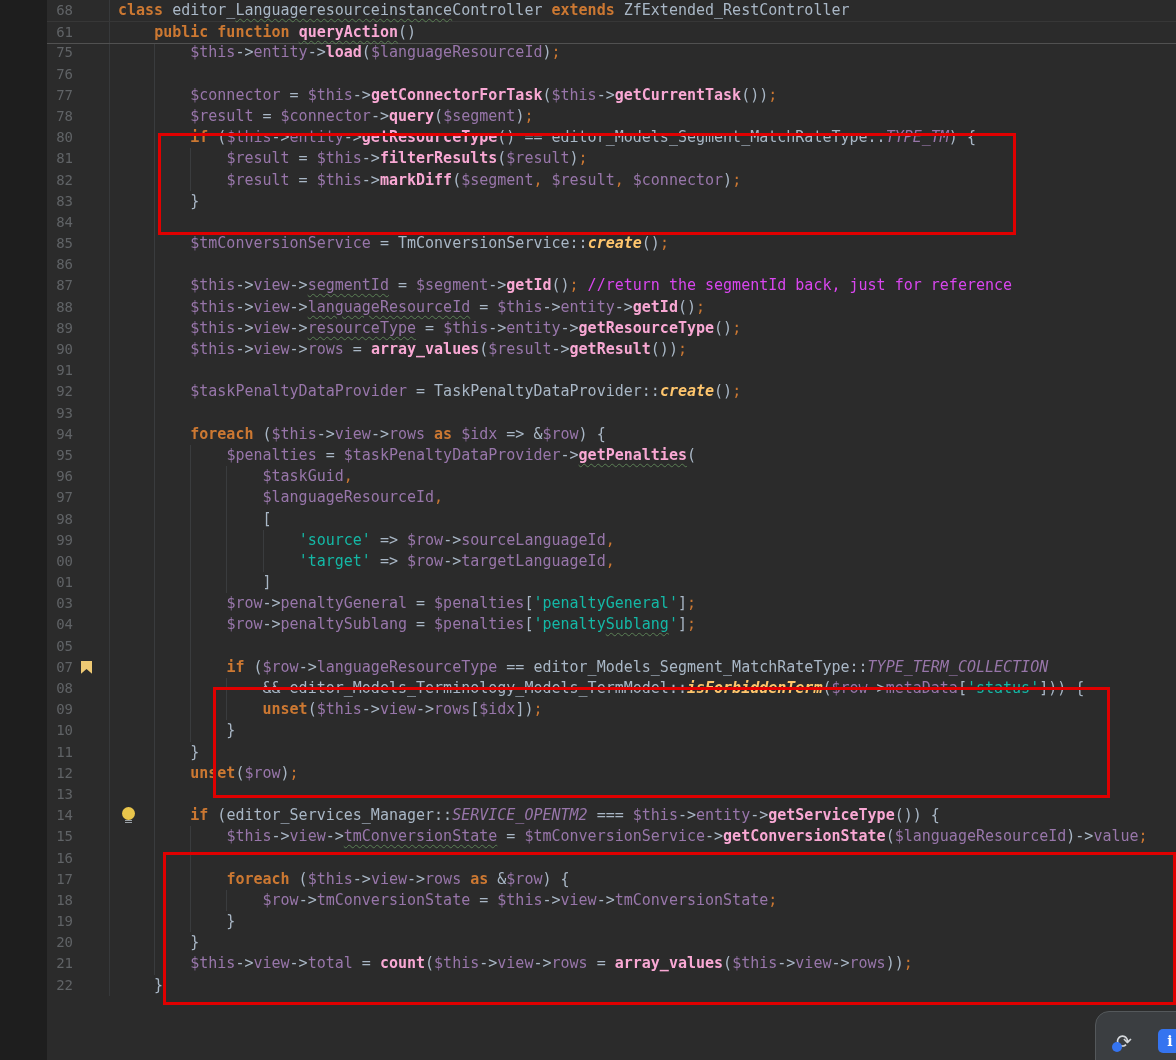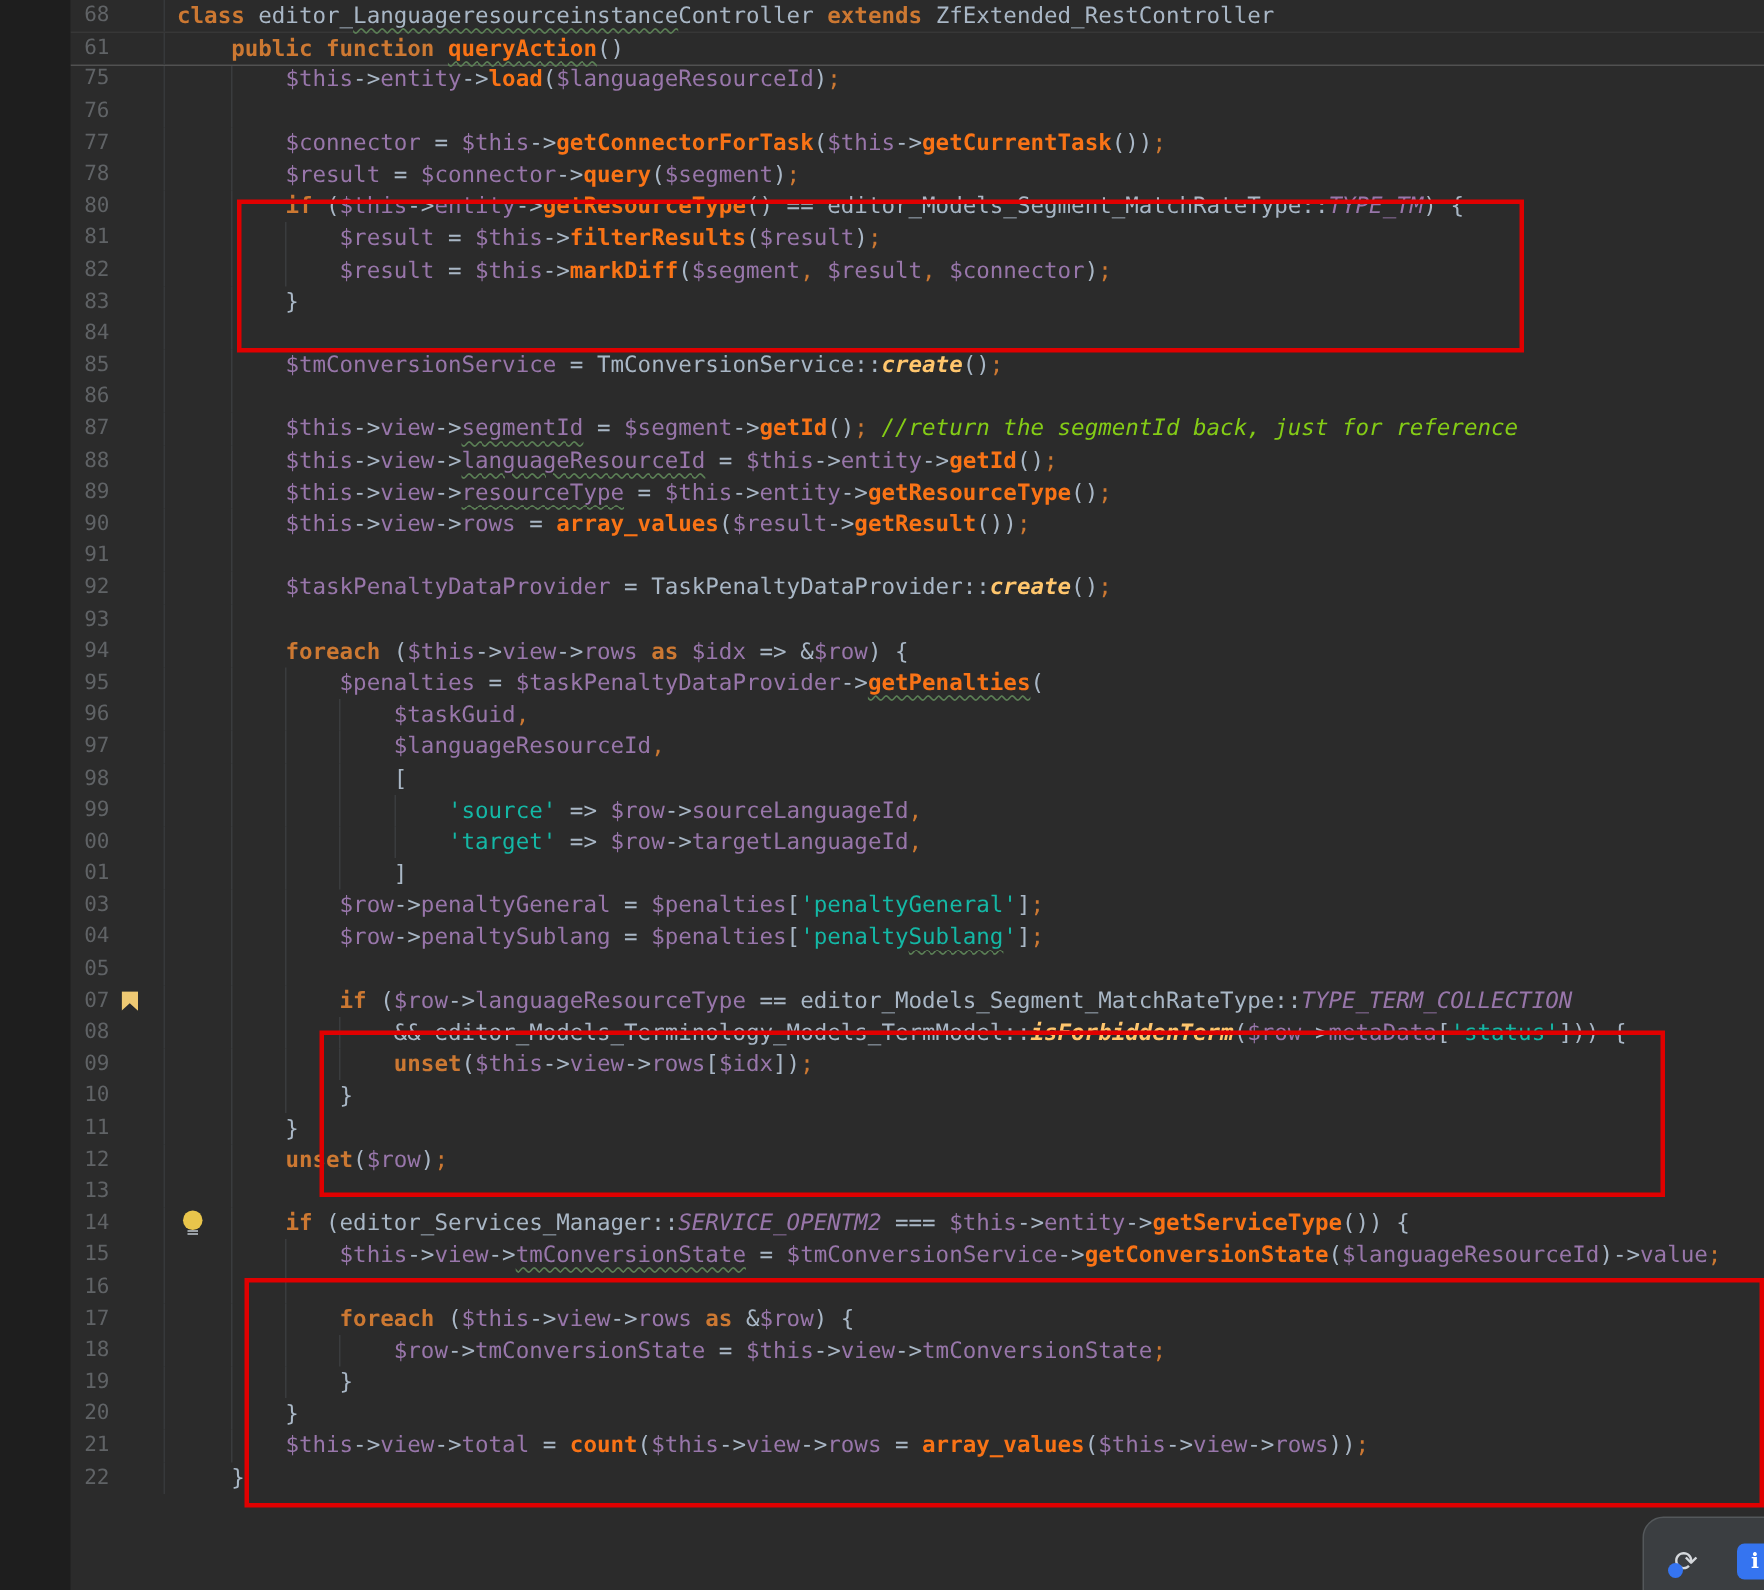--- a/index.html
+++ b/index.html
@@ -14,25 +14,25 @@
   .ln{
     width:26px;flex:0 0 26px;text-align:right;color:#606366;
     font-size:14px;overflow:hidden;
   }
   .gic{width:36px;flex:0 0 36px;position:relative;border-right:1px solid #37393b;}
   .code{flex:1;position:relative;padding-left:8px;color:#a9b7c6;}
   .guide{position:absolute;top:0;bottom:0;width:1px;background:#3a3c3e;}
   
   .tk-k{color:#cc7832;font-weight:bold;}
   .tk-v{color:#9876aa;}
-  .tk-f{color:#f97316;font-weight:bold;}
+  .tk-f{color:#f9a8d4;font-weight:bold;}
   .tk-fi{color:#ffc66d;font-weight:bold;font-style:italic;}
   .tk-c{color:#9876aa;font-style:italic;text-align:center;}
   .tk-s{color:#14b8a6;}
-  .tk-cm{color:#84cc16;font-style:italic;}
+  .tk-cm{color:#d946ef;}
   .tk-p{color:#a9b7c6;}
   .tk-o{color:#cc7832;}
   .u{text-decoration:underline wavy #5b8055 1px;text-underline-offset:3px;}
   
   .sticky{position:absolute;top:0;left:0;right:0;background:#2b2b2b;border-bottom:1px solid #515151;z-index:3;}
   .sticky .line:first-child{border-bottom:1px solid #373737;}
   .code-lines{position:absolute;top:42.4px;left:0;right:0;z-index:1;}
   
   .bookmark{
     position:absolute;left:8px;top:4px;width:11px;height:13px;background:#eec973;

